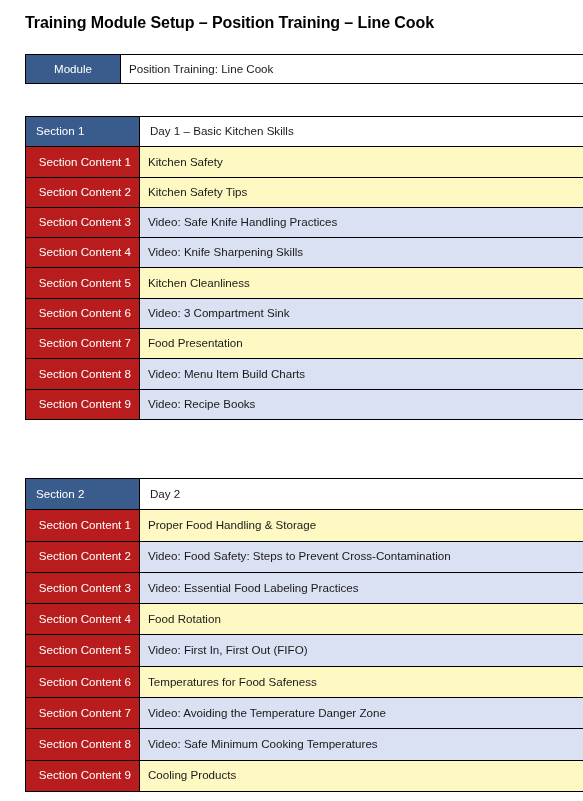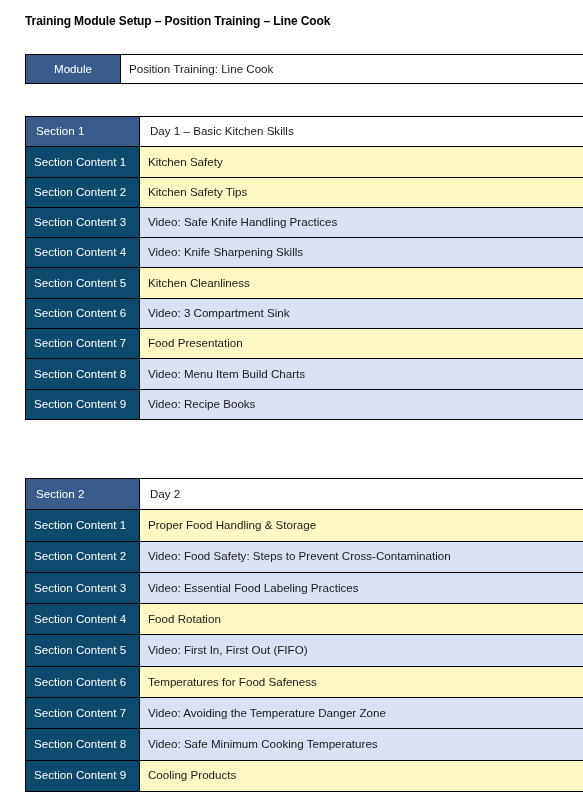--- a/index.html
+++ b/index.html
@@ -20,21 +20,21 @@
     width: 583px;
     height: 801px;
     box-sizing: border-box;
     padding: 0;
   }
 
   .doc-title {
     position: absolute;
     left: 25px;
     top: 14px;
-    font-size: 12px;
+    font-size: 16px;
     font-weight: bold;
     letter-spacing: -0.1px;
     color: #000000;
     white-space: nowrap;
   }
 
   
   .tbl {
     position: absolute;
     left: 25px;
@@ -63,23 +63,23 @@
   }
   .hdr-value {
     background: #ffffff;
     color: #1a1a1a;
     border-left: none;
     border-radius: 11px;
   }
 
   
   .sc-label {
-    background: #0c4a6e;
+    background: #b91c1c;
     color: #ffffff;
-    text-align: left;
+    text-align: right;
     border-color: #7F7F7F;
     font-size: 11.6px;
     margin-top: 40px;
   }
   .sc-value {
     background: #fef9c3;
     color: #1a1a1a;
   }
   .sc-value.hl {
     background: #D9E1F2;

